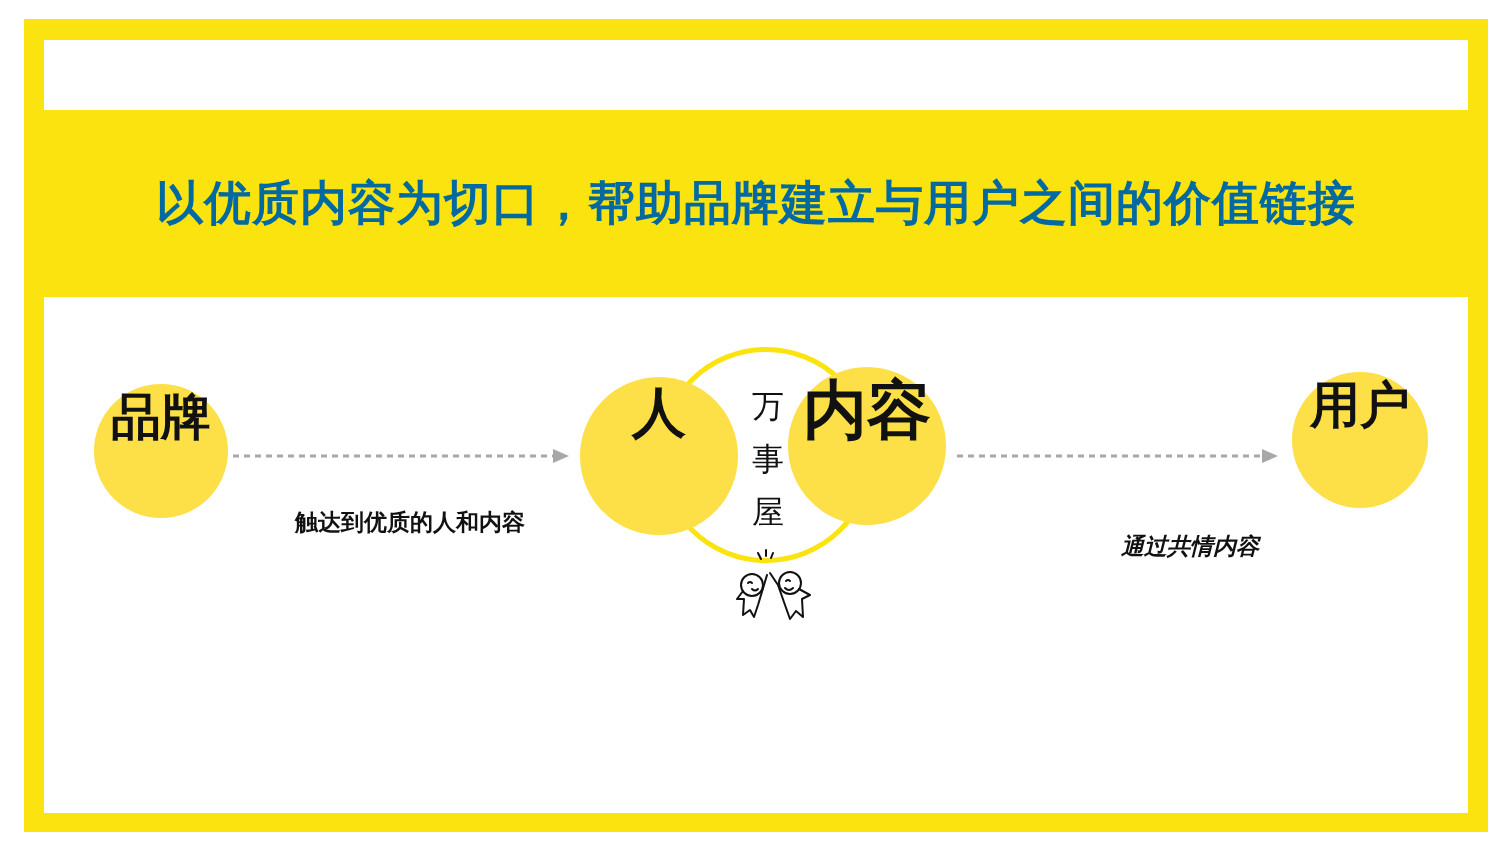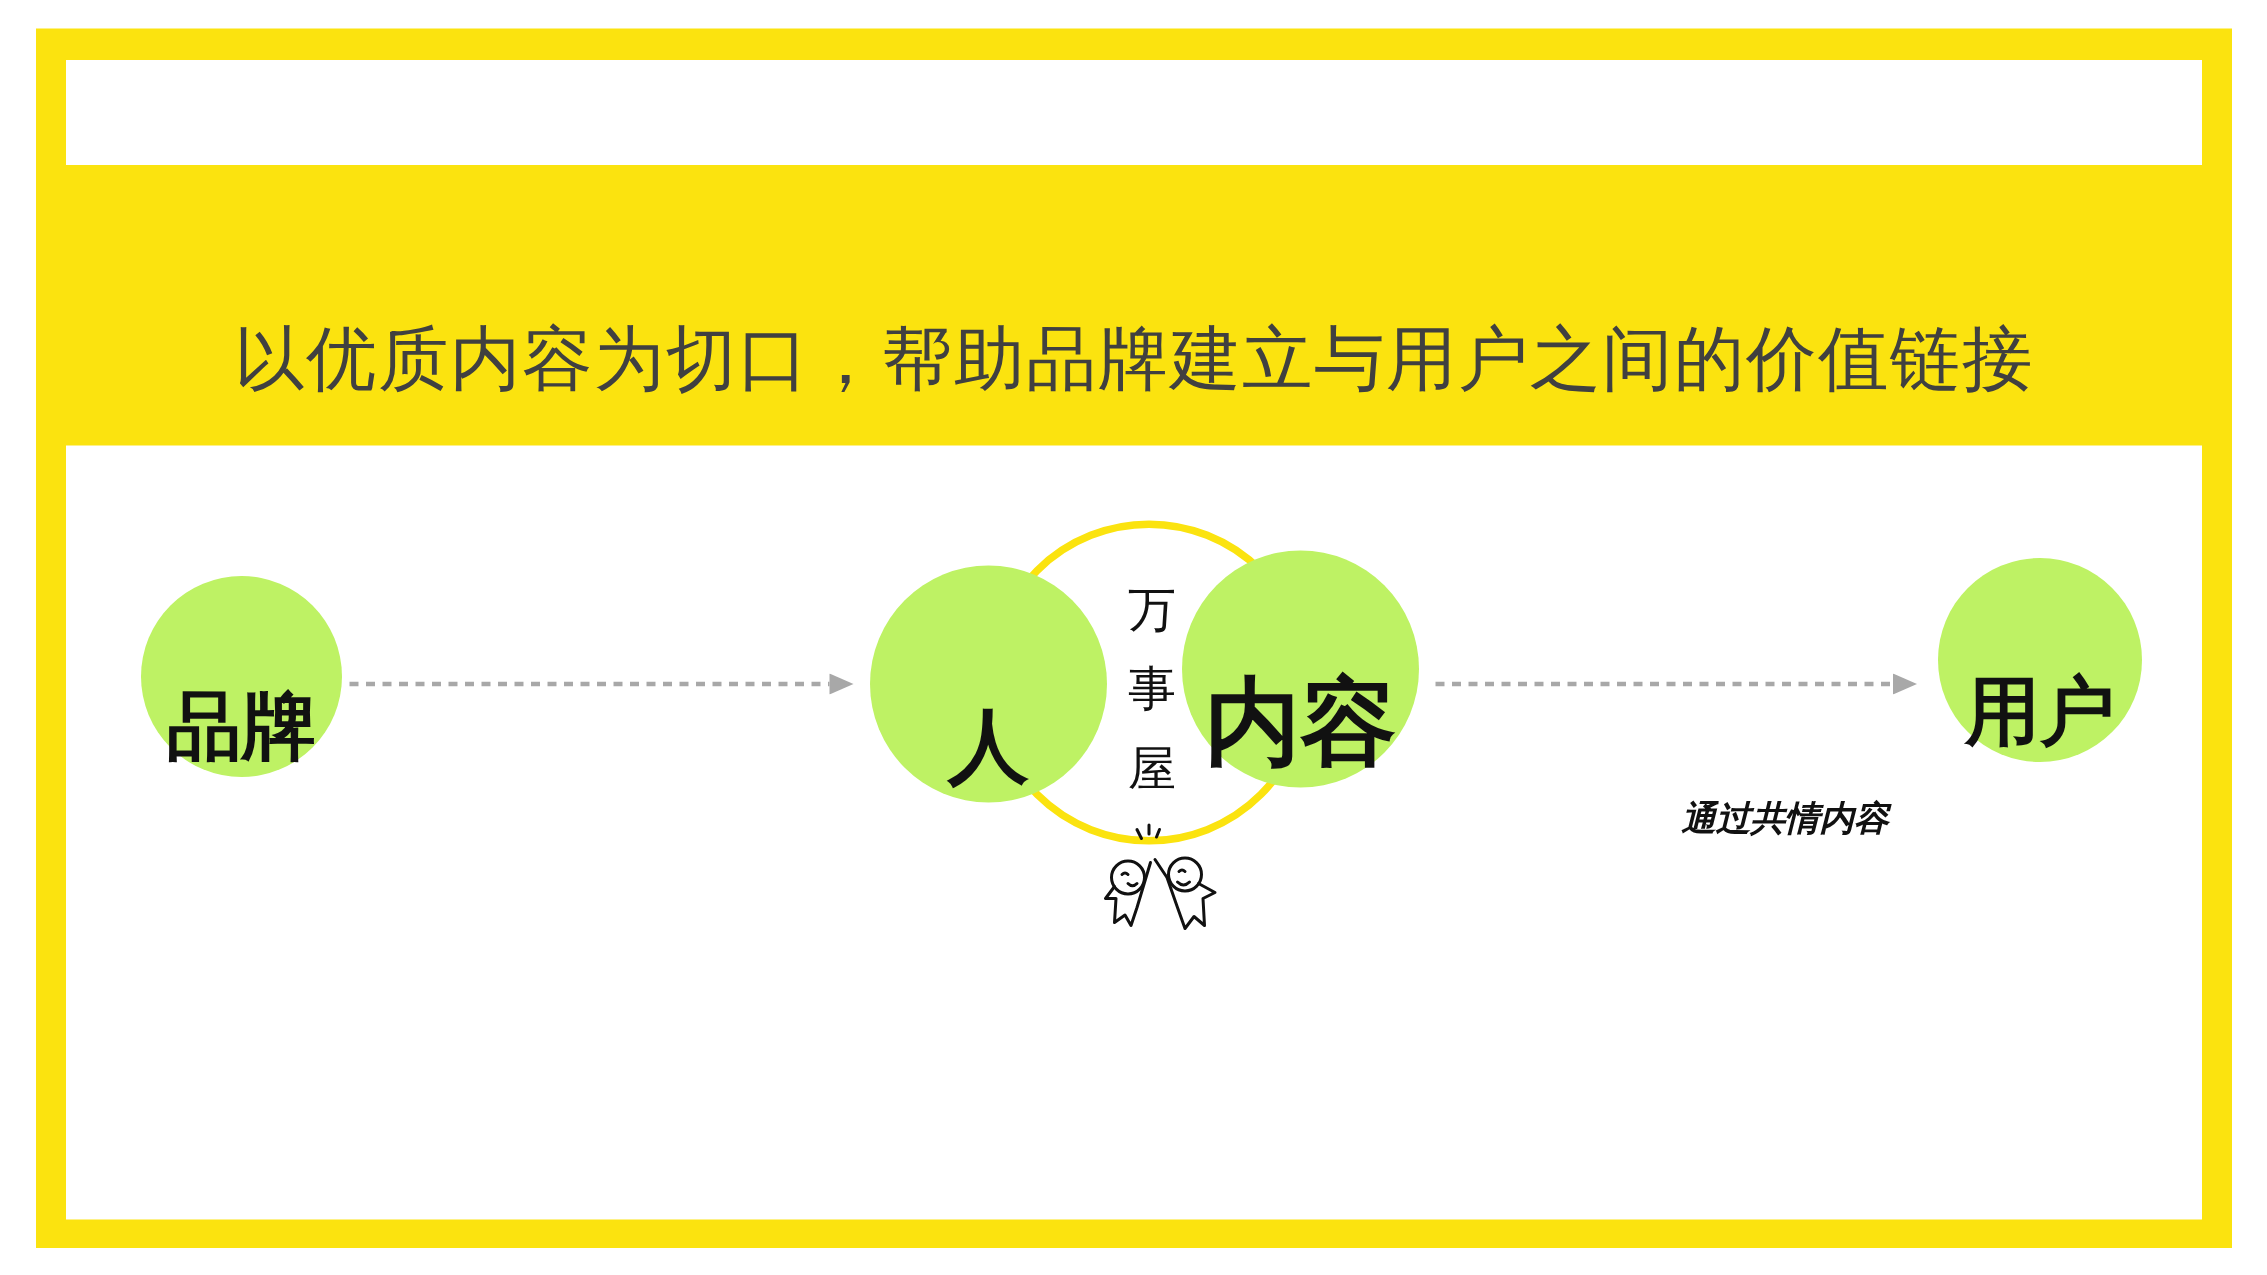--- a/index.html
+++ b/index.html
@@ -2,24 +2,24 @@
 <html><head>
   <meta charset="utf-8">
   <style>
     html, body { margin: 0; padding: 0; background: #ffffff; }
     body { width: 1511px; height: 850px; position: relative; overflow: hidden;
            font-family: "DejaVu Sans", "Liberation Sans", sans-serif; color: #111; }
     .frame { position: absolute; left: 24px; top: 19px; width: 1464px; height: 813px; background: #fbe30f; }
     .top-band { position: absolute; left: 44px; top: 40px; width: 1424px; height: 70px; background: #ffffff; }
     .title { position: absolute; left: 44px; top: 110px; width: 1424px; height: 187px;
              display: flex; align-items: center; justify-content: center;
-             font-size: 47px; font-weight: normal; color: #404040; letter-spacing: 1px; white-space: nowrap; margin-top: 36px; }
+             font-size: 47px; font-weight: bold; color: #0369a1; letter-spacing: 1px; white-space: nowrap; }
     .panel { position: absolute; left: 44px; top: 297px; width: 1424px; height: 516px; background: #ffffff; }
-    .circle { position: absolute; border-radius: 50%; background: #bef264;
-              display: flex; align-items: flex-end; justify-content: center;
+    .circle { position: absolute; border-radius: 50%; background: #fde047;
+              display: flex; align-items: flex-start; justify-content: center;
               font-weight: bold; color: #111; white-space: nowrap; }
     .ring { position: absolute; border-radius: 50%; border: 5px solid #fbe30f; box-sizing: border-box; background: transparent; }
     .vtext { position: absolute; display: flex; flex-direction: column; align-items: center;
              font-size: 32px; font-weight: normal; line-height: 53px; color: #111; }
     .arrow { position: absolute; height: 14px; }
     .caption { position: absolute; text-align: center; font-size: 23px; font-weight: bold; line-height: 40px; color: #111; white-space: nowrap; }
     .doodle { position: absolute; }
   </style>
 </head>
 <body>
@@ -32,20 +32,21 @@
 <div class="circle" style="left:94px; top:384px; width:134px; height:134px; font-size:50px;">
   <span>品牌</span>
 </div>
 
 <svg class="arrow" style="left:231px; top:449px; width:340px;" viewBox="0 0 340 14">
   <line x1="2" y1="7" x2="322" y2="7" stroke="#a8a8a8" stroke-width="3" stroke-dasharray="6,5"></line>
   <polygon points="322,0 338,7 322,14" fill="#a8a8a8"></polygon>
 </svg>
 
 <div class="caption" style="left:260px; top:502px; width:300px;">
+  <div>触达到优质的人和内容</div>
 </div>
 
 <div class="ring" style="left:658px; top:347px; width:216px; height:216px;"></div>
 
 <div class="circle" style="left:580px; top:377px; width:158px; height:158px; font-size:54px;">
   <span>人</span>
 </div>
 
 <div class="circle" style="left:788px; top:367px; width:158px; height:158px; font-size:64px;">
   <span>内容</span>

